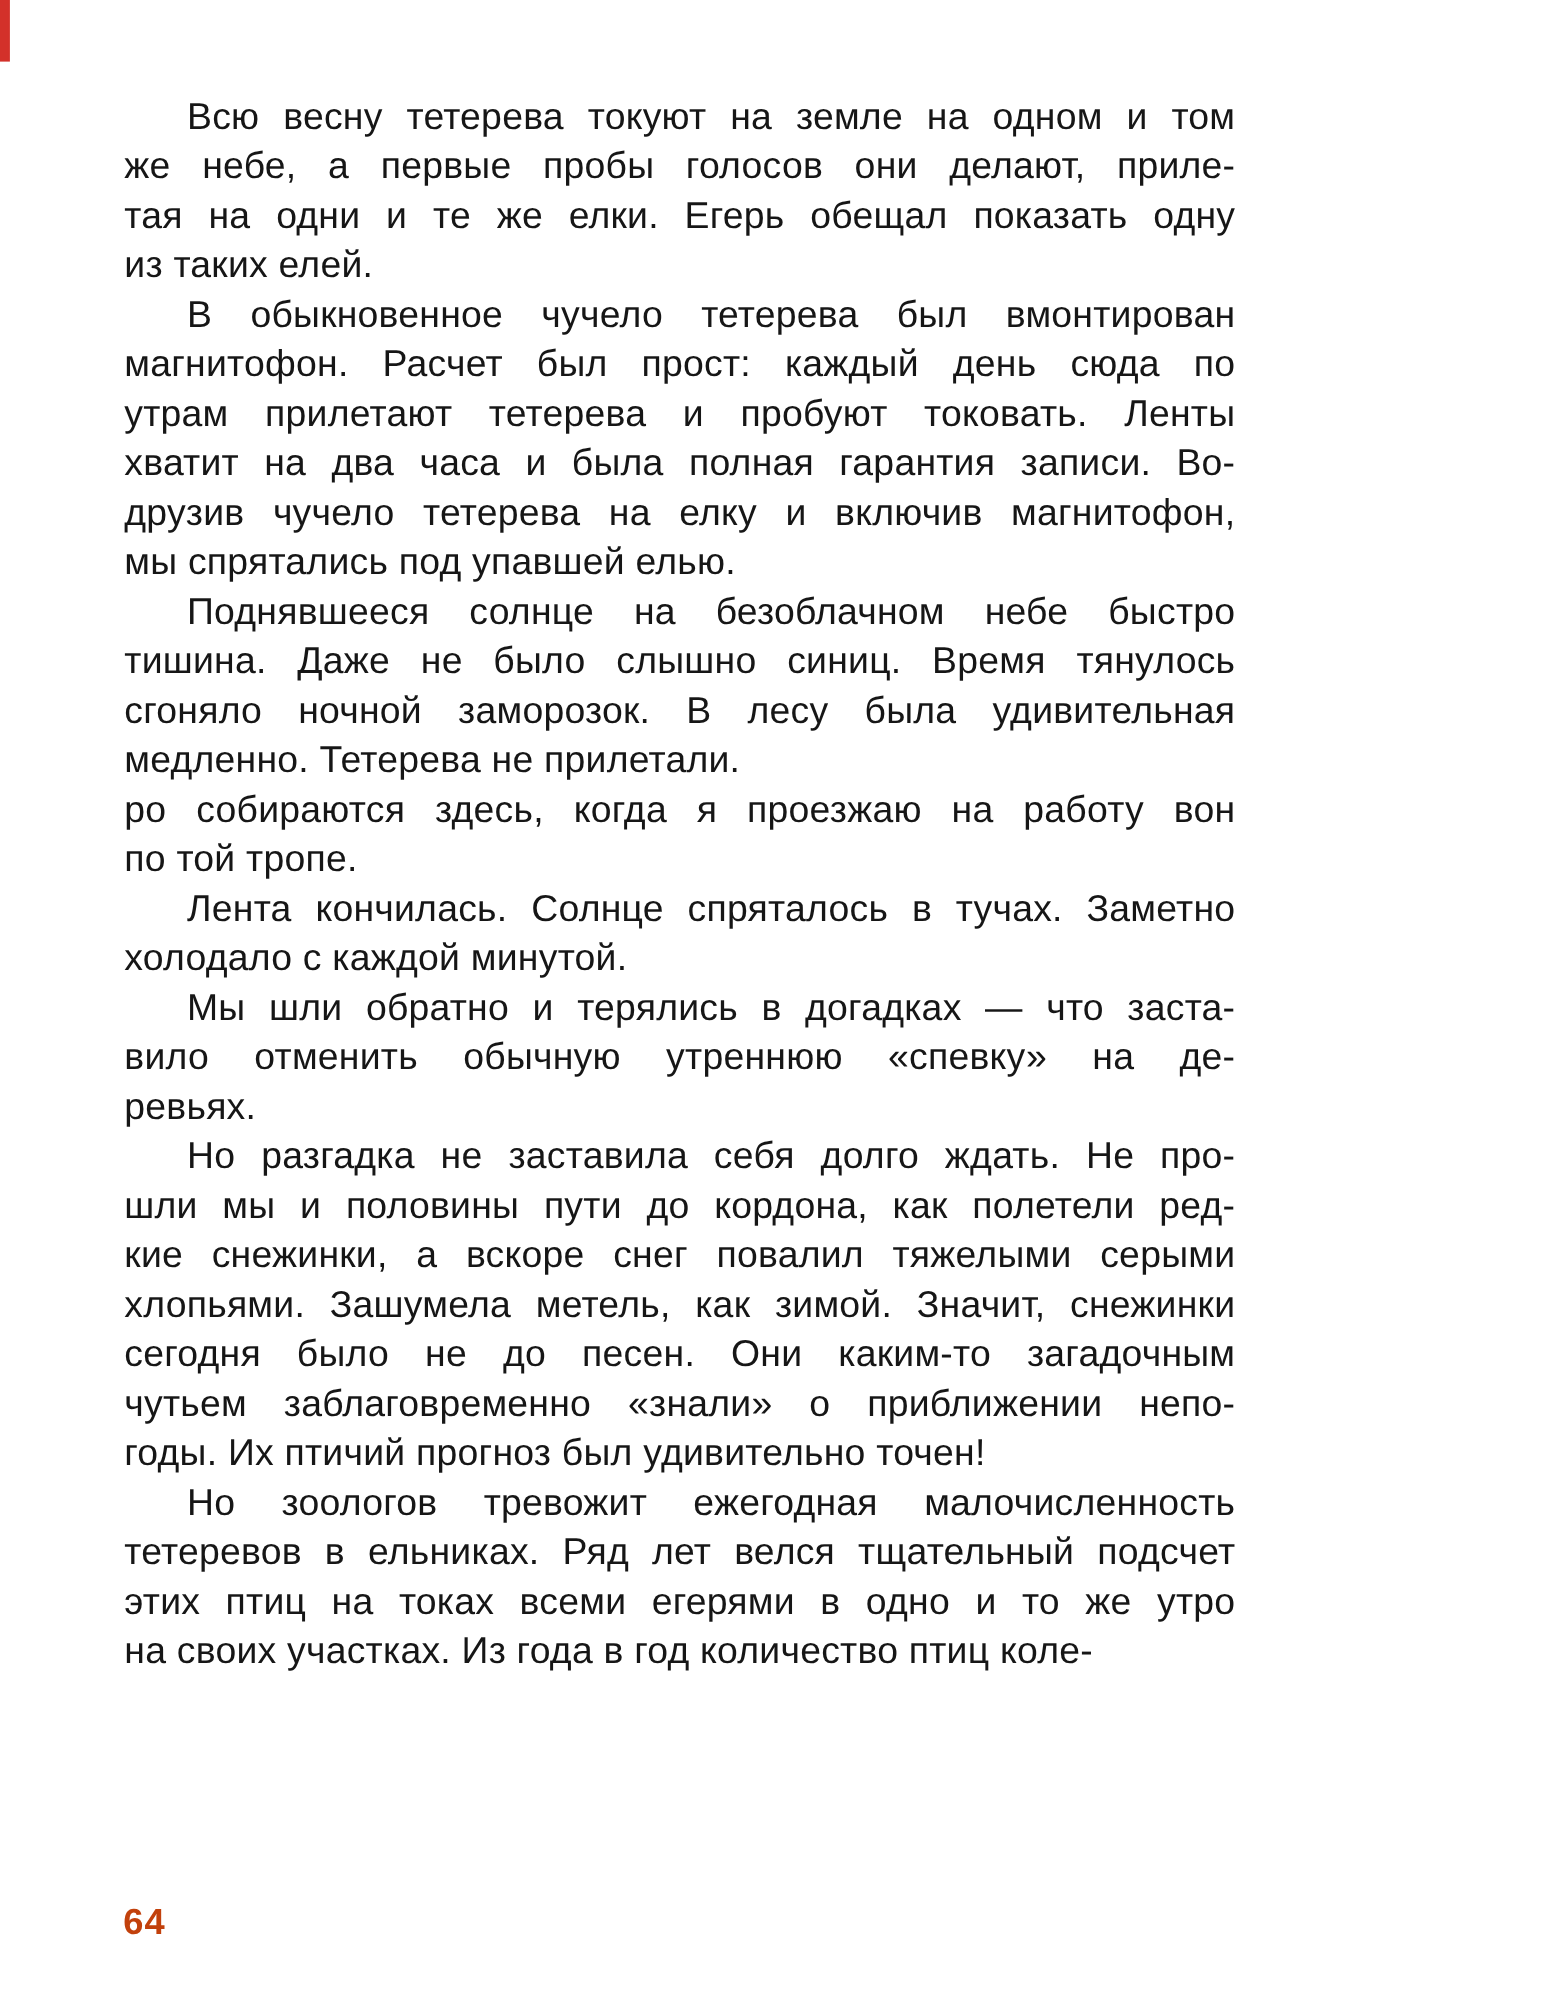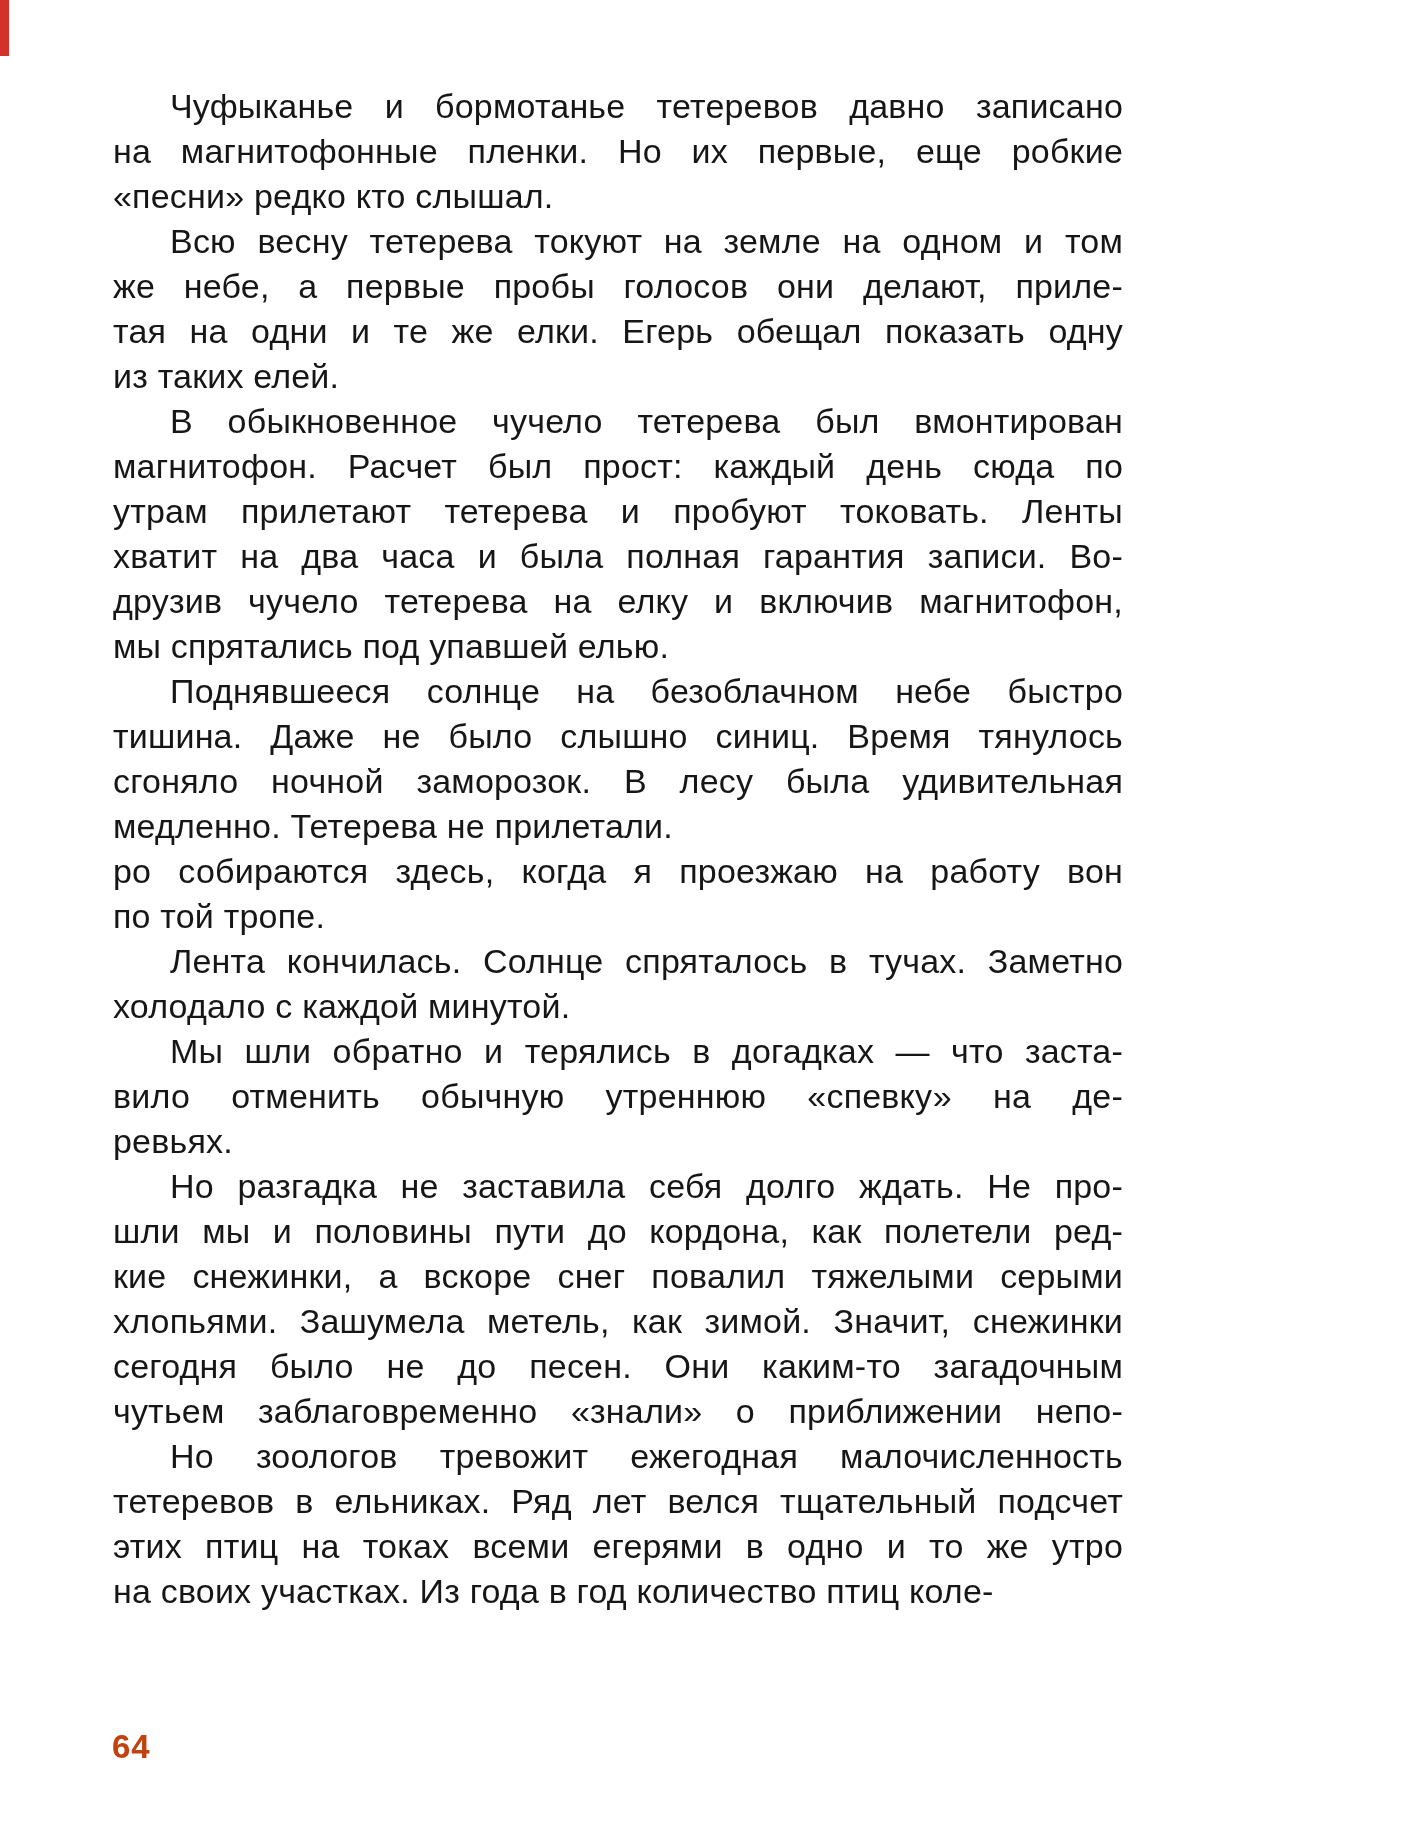--- a/index.html
+++ b/index.html
@@ -57,25 +57,20 @@
     color: #c2410c;
   }
 </style>
 </head>
 <body>
 
 <div class="page">
   <div class="red-mark" style="background: rgb(211, 49, 42);"></div>
   <div class="text-block">
       <div class="para">
-        <div class="line firstline">Чуфыканье и бормотанье тетеревов давно записано</div>
-        <div class="line">на магнитофонные пленки. Но их первые,  еще  робкие</div>
-        <div class="line lastline">«песни» редко кто слышал.</div>
-      </div>
-      <div class="para">
         <div class="line firstline">Всю весну тетерева токуют на земле на одном и том</div>
         <div class="line">же небе, а первые пробы голосов они делают, приле-</div>
         <div class="line">тая на одни и те же елки. Егерь обещал показать одну</div>
         <div class="line lastline">из таких елей.</div>
       </div>
       <div class="para">
         <div class="line firstline">В обыкновенное  чучело  тетерева был вмонтирован</div>
         <div class="line">магнитофон. Расчет был  прост:  каждый  день сюда по</div>
         <div class="line">утрам прилетают тетерева и пробуют токовать.  Ленты</div>
         <div class="line">хватит на два часа и была полная гарантия  записи. Во-</div>
@@ -101,20 +96,21 @@
         <div class="line">вило  отменить  обычную  утреннюю  «спевку»  на  де-</div>
         <div class="line lastline">ревьях.</div>
       </div>
       <div class="para">
         <div class="line firstline">Но разгадка не заставила себя долго ждать. Не про-</div>
         <div class="line">шли мы и половины пути до кордона, как полетели ред-</div>
         <div class="line">кие снежинки, а вскоре снег повалил тяжелыми серыми</div>
         <div class="line">хлопьями. Зашумела метель, как зимой. Значит, снежинки</div>
         <div class="line">сегодня  было  не  до  песен.  Они  каким-то  загадочным</div>
         <div class="line">чутьем  заблаговременно  «знали»  о  приближении  непо-</div>
+        <div class="line lastline">годы. Их птичий прогноз был удивительно точен!</div>
       </div>
       <div class="para">
         <div class="line firstline">Но  зоологов  тревожит  ежегодная  малочисленность</div>
         <div class="line">тетеревов в ельниках. Ряд лет велся тщательный подсчет</div>
         <div class="line">этих птиц на токах всеми  егерями в одно и то же утро</div>
         <div class="line lastline">на своих участках. Из года в год количество птиц коле-</div>
       </div>
     </div>
   <div class="page-number">64</div>
 </div>

